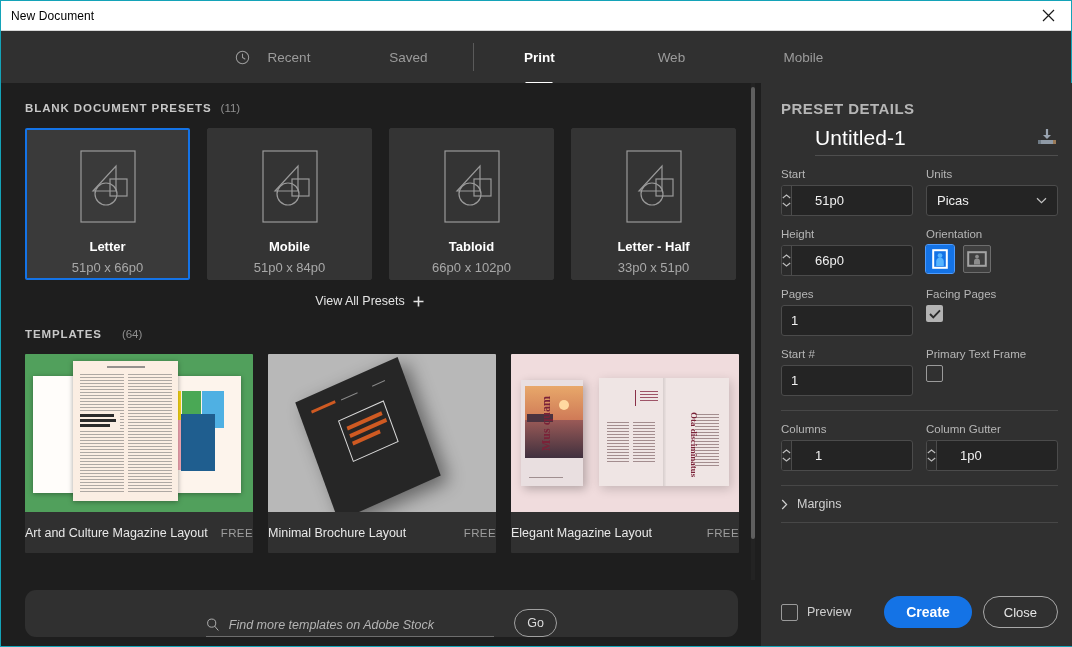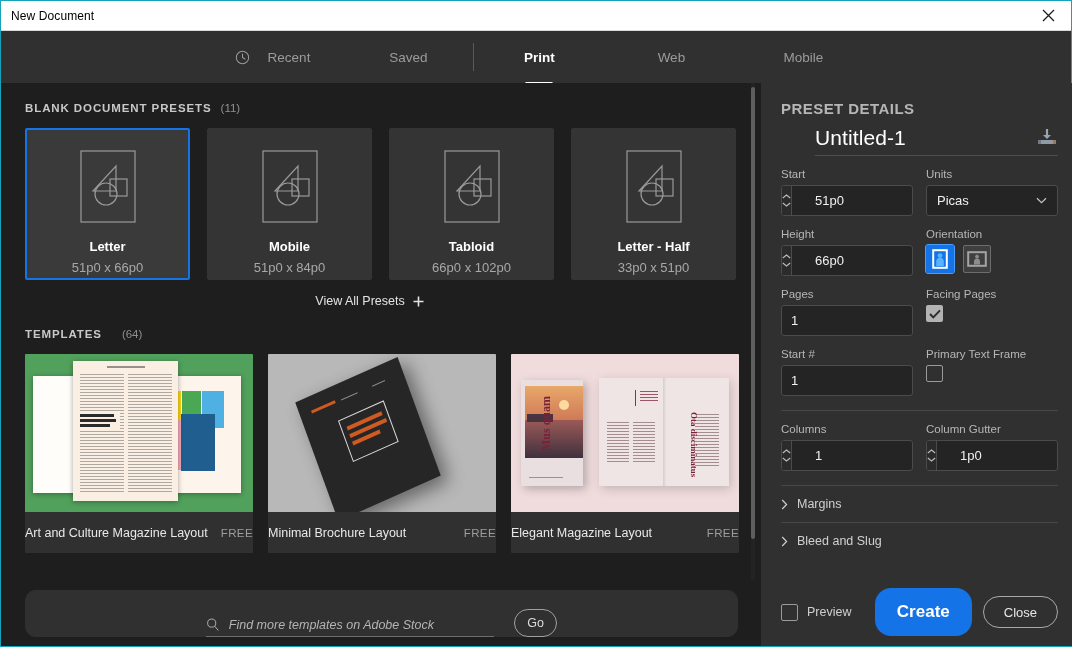--- a/index.html
+++ b/index.html
@@ -318,23 +318,23 @@
     margin: 0 -20px; padding: 0 20px;
     gap: 11px;
   }
   #preview-wrap {
     display: flex; align-items: center; gap: 9px; cursor: pointer;
   }
   #preview-label { font-size: 12.5px; color: #cfcfcf; }
   #footer-spacer { flex: 1; }
   #create-btn {
     background: #1473e6; color: #ffffff;
-    font-size: 17px; font-weight: bold;
+    font-size: 14px; font-weight: bold;
     border: none; border-radius: 16px;
-    height: 48px; padding: 0 22px; cursor: pointer;
+    height: 32px; padding: 0 22px; cursor: pointer;
     font-family: "Liberation Sans", sans-serif;
   }
   #close-dialog-btn {
     background: transparent; color: #e6e6e6;
     font-size: 13px;
     border: 1px solid #a8a8a8; border-radius: 16px;
     height: 32px; padding: 0 20px; cursor: pointer;
     font-family: "Liberation Sans", sans-serif;
   }
 </style>
@@ -694,26 +694,20 @@
 
       <div class="accordion">
         <svg width="7" height="11" viewBox="0 0 7 11">
             <path d="M1.2 1 L5.6 5.5 L1.2 10" stroke="#d0d0d0" stroke-width="1.2" fill="none"></path>
           </svg>
         <span>Margins</span>
       </div>
 
       <div class="divider" style="margin-top:0;"></div>
 
-      <div class="accordion">
-        <svg width="7" height="11" viewBox="0 0 7 11">
-            <path d="M1.2 1 L5.6 5.5 L1.2 10" stroke="#d0d0d0" stroke-width="1.2" fill="none"></path>
-          </svg>
-        <span>Bleed and Slug</span>
-      </div>
 
       <div id="right-spacer"></div>
 
       <div id="right-footer">
         <div id="preview-wrap">
           <div class="chk off" style="margin-top:0;"></div>
           <span id="preview-label">Preview</span>
         </div>
         <div id="footer-spacer"></div>
         <button id="create-btn">Create</button>

